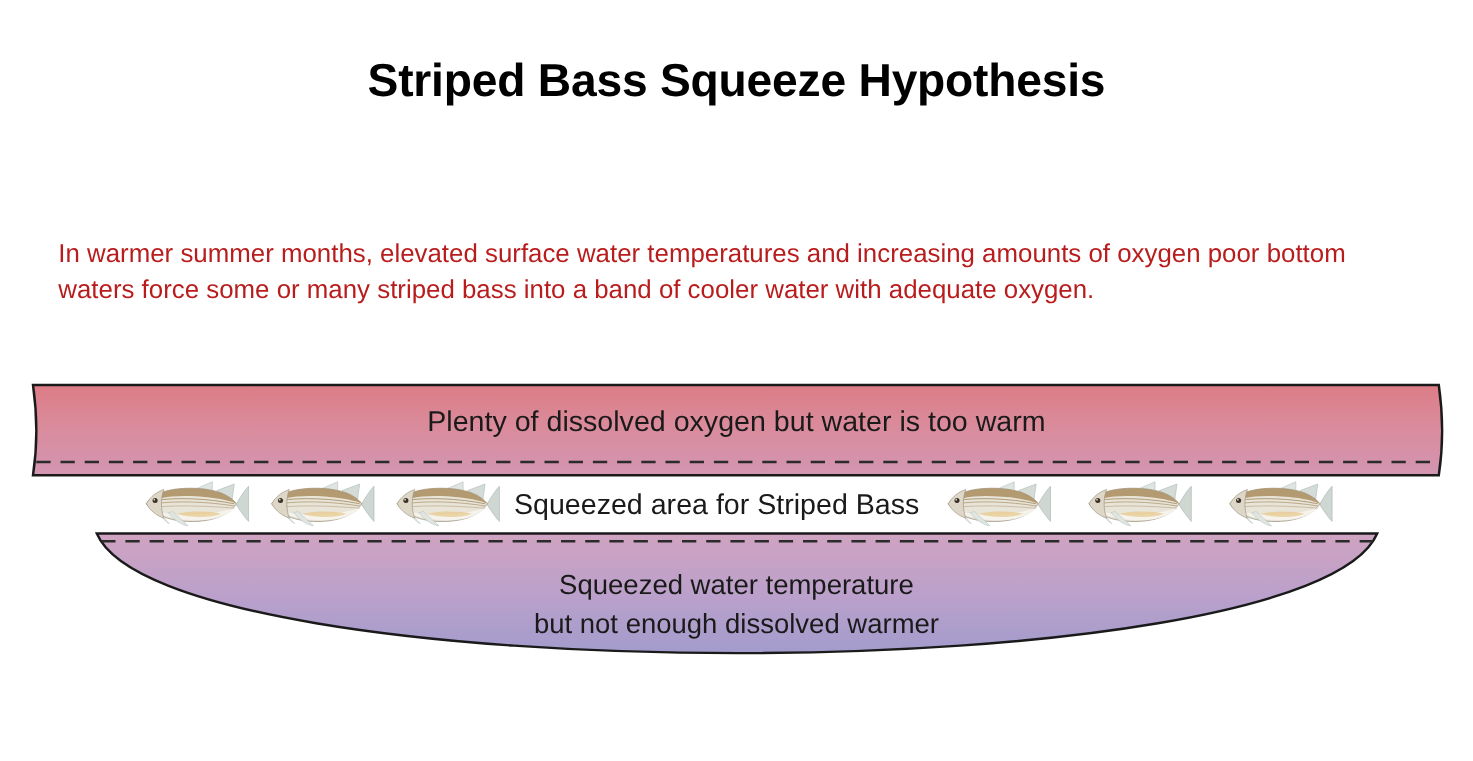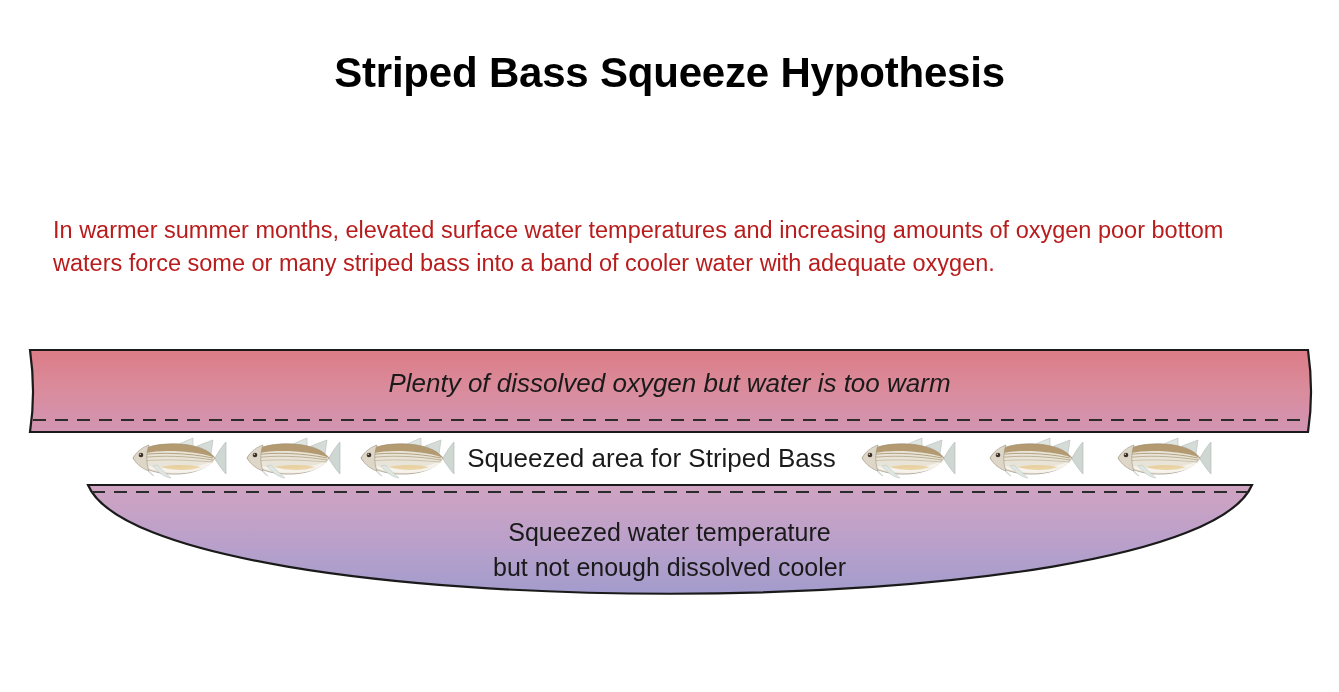--- a/index.html
+++ b/index.html
@@ -64,21 +64,20 @@
 
   
   .warm-layer-label {
     position: absolute;
     left: 0; top: 38px;
     width: 1339px;
     text-align: center;
     font-size: 26px;
     color: #1a1a1a;
     pointer-events: none;
-    font-style: italic;
   }
 
   .squeeze-row {
     position: absolute;
     left: 0; top: 101px;
     width: 1339px;
     height: 54px;
     display: flex;
     align-items: center;
     justify-content: center;
@@ -290,17 +289,17 @@
             <circle cx="14" cy="21" r="2.3" fill="#3a3026"></circle>
             <circle cx="13.3" cy="20.3" r="0.8" fill="#ffffff" opacity="0.8"></circle>
           </g>
         </svg>
 
       </span>
     </div>
 
     <div class="cold-layer-label">
       <span class="line">Squeezed water temperature</span>
-      <span class="line">but not enough dissolved cooler</span>
+      <span class="line">but not enough dissolved warmer</span>
     </div>
 
   </div>
 </div>
 
 </body></html>

